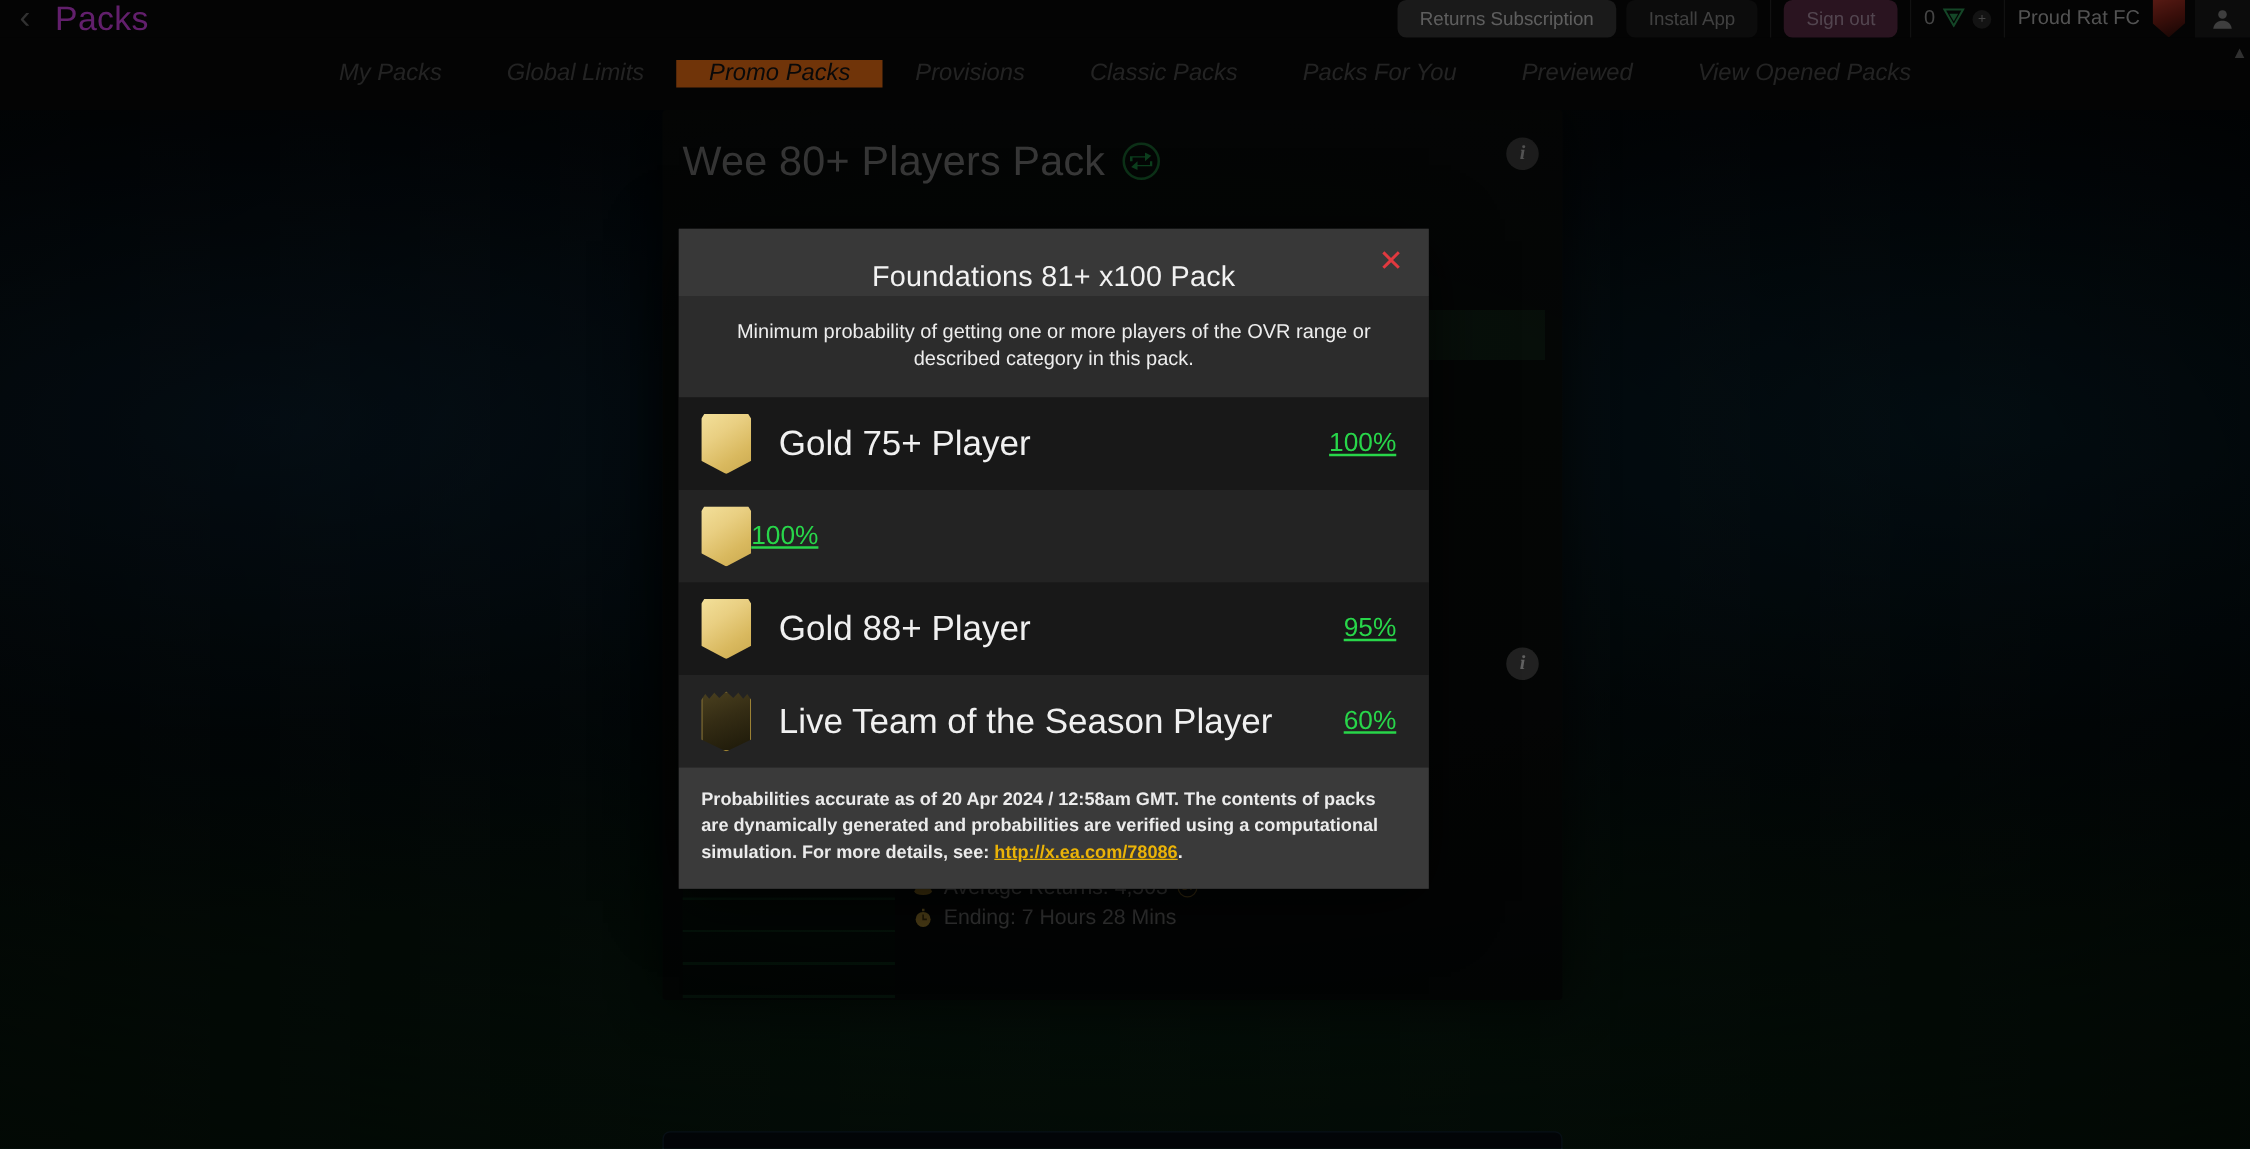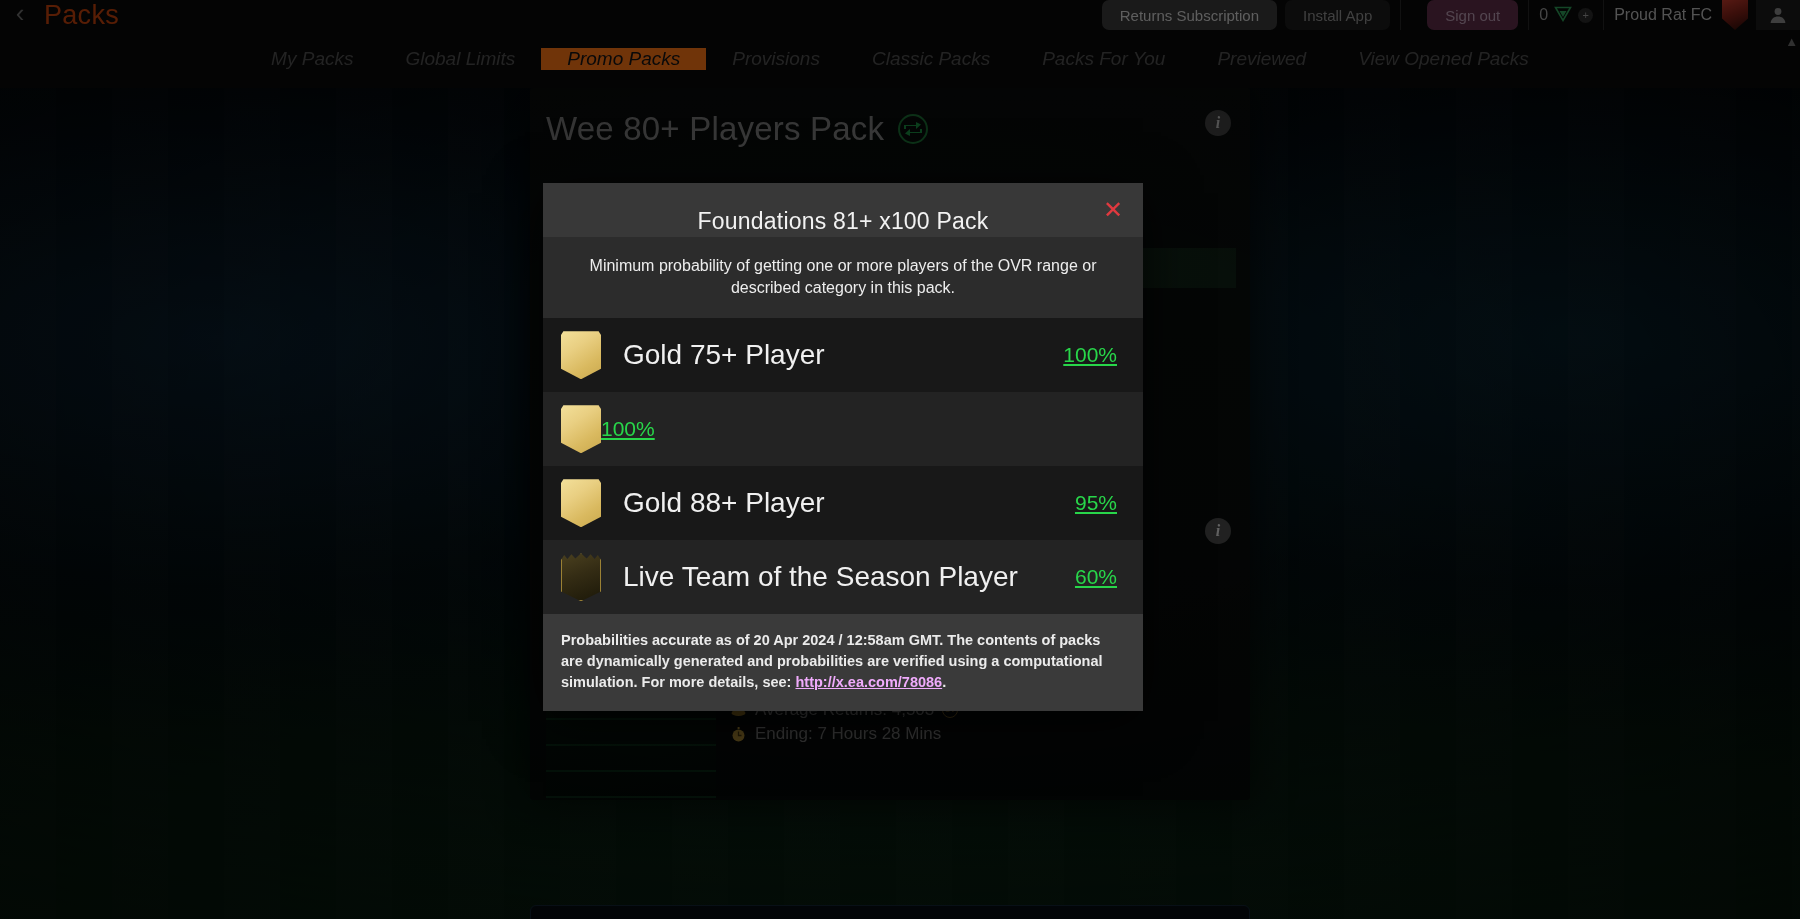--- a/index.html
+++ b/index.html
@@ -38,32 +38,32 @@
     position: absolute; left: 0; top: 0; width: 1800px; height: 30px;
     background: #090909;
     display: flex; align-items: center;
     z-index: 40;
   }
   .back-chev {
     width: 40px; display:flex; align-items:center; justify-content:center;
     color:#6d6d6d; font-size: 26px; line-height: 1; padding-bottom:4px; cursor:pointer;
   }
   .page-title {
-    color: #c2410c; font-size: 27px; letter-spacing: .3px; margin-left: 4px;
+    color: #d946ef; font-size: 27px; letter-spacing: .3px; margin-left: 4px;
     white-space: nowrap;
   }
   .topbar-spacer { flex: 1; }
   .top-btn {
     height: 30px; display:flex; align-items:center; justify-content:center;
     padding: 0 18px; border-radius: 7px; font-size: 15px; cursor:pointer;
     white-space: nowrap;
   }
   .btn-manage { background:#3a3a3a; color:#d0d0d0; }
   .btn-install { background:#1b1b1b; color:#8f8f8f; margin-left: 8px; }
-  .btn-signout { background:#5e2d48; color:#b79ab0; margin-left: 16px; }
+  .btn-signout { background:#5e2d48; color:#b79ab0; margin-left: 0; }
   .topbar-sep { width:1px; height:30px; background:#262626; margin: 0 10px; }
   .coin-group { display:flex; align-items:center; gap:6px; color:#9a9a9a; font-size:16px; }
   .fc-logo {
     width: 18px; height: 18px; position: relative; display:inline-block;
   }
   .fc-logo svg { display:block; }
   .plus-badge {
     width: 15px; height: 15px; border-radius: 50%;
     background: #2a2a2a; color:#9a9a9a; font-size: 11px;
     display:flex; align-items:center; justify-content:center;
@@ -201,21 +201,21 @@
     background: linear-gradient(160deg, #4a401f 0%, #342c14 45%, #1d1909 100%);
     border: 1.5px solid #9b8134;
     clip-path: polygon(0 14%, 8% 4%, 16% 12%, 26% 2%, 36% 11%, 50% 0, 64% 11%, 74% 2%, 84% 12%, 92% 4%, 100% 14%, 100% 80%, 50% 100%, 0 80%);
   }
   .odds-label { color:#f0f0f0; font-size: 28px; margin-left: 22px; flex:1; white-space:nowrap; }
   .odds-pct { color:#28d64a; font-size: 21px; font-weight: 500; white-space:nowrap;text-decoration:underline; }
   .modal-foot {
     background:#3a3a3a; color:#ebebeb; font-size: 14.5px; line-height: 1.45;
     padding: 16px 18px 18px 18px; font-weight: bold;
   }
-  .modal-foot a { color:#f0abfc; text-decoration: underline; }
+  .modal-foot a { color:#eab308; text-decoration: underline; }
 </style>
 </head>
 <body>
 
 <div class="app">
 
   <div class="pitch"></div>
 
   <div class="pack-card">
     <div class="pack-head">

